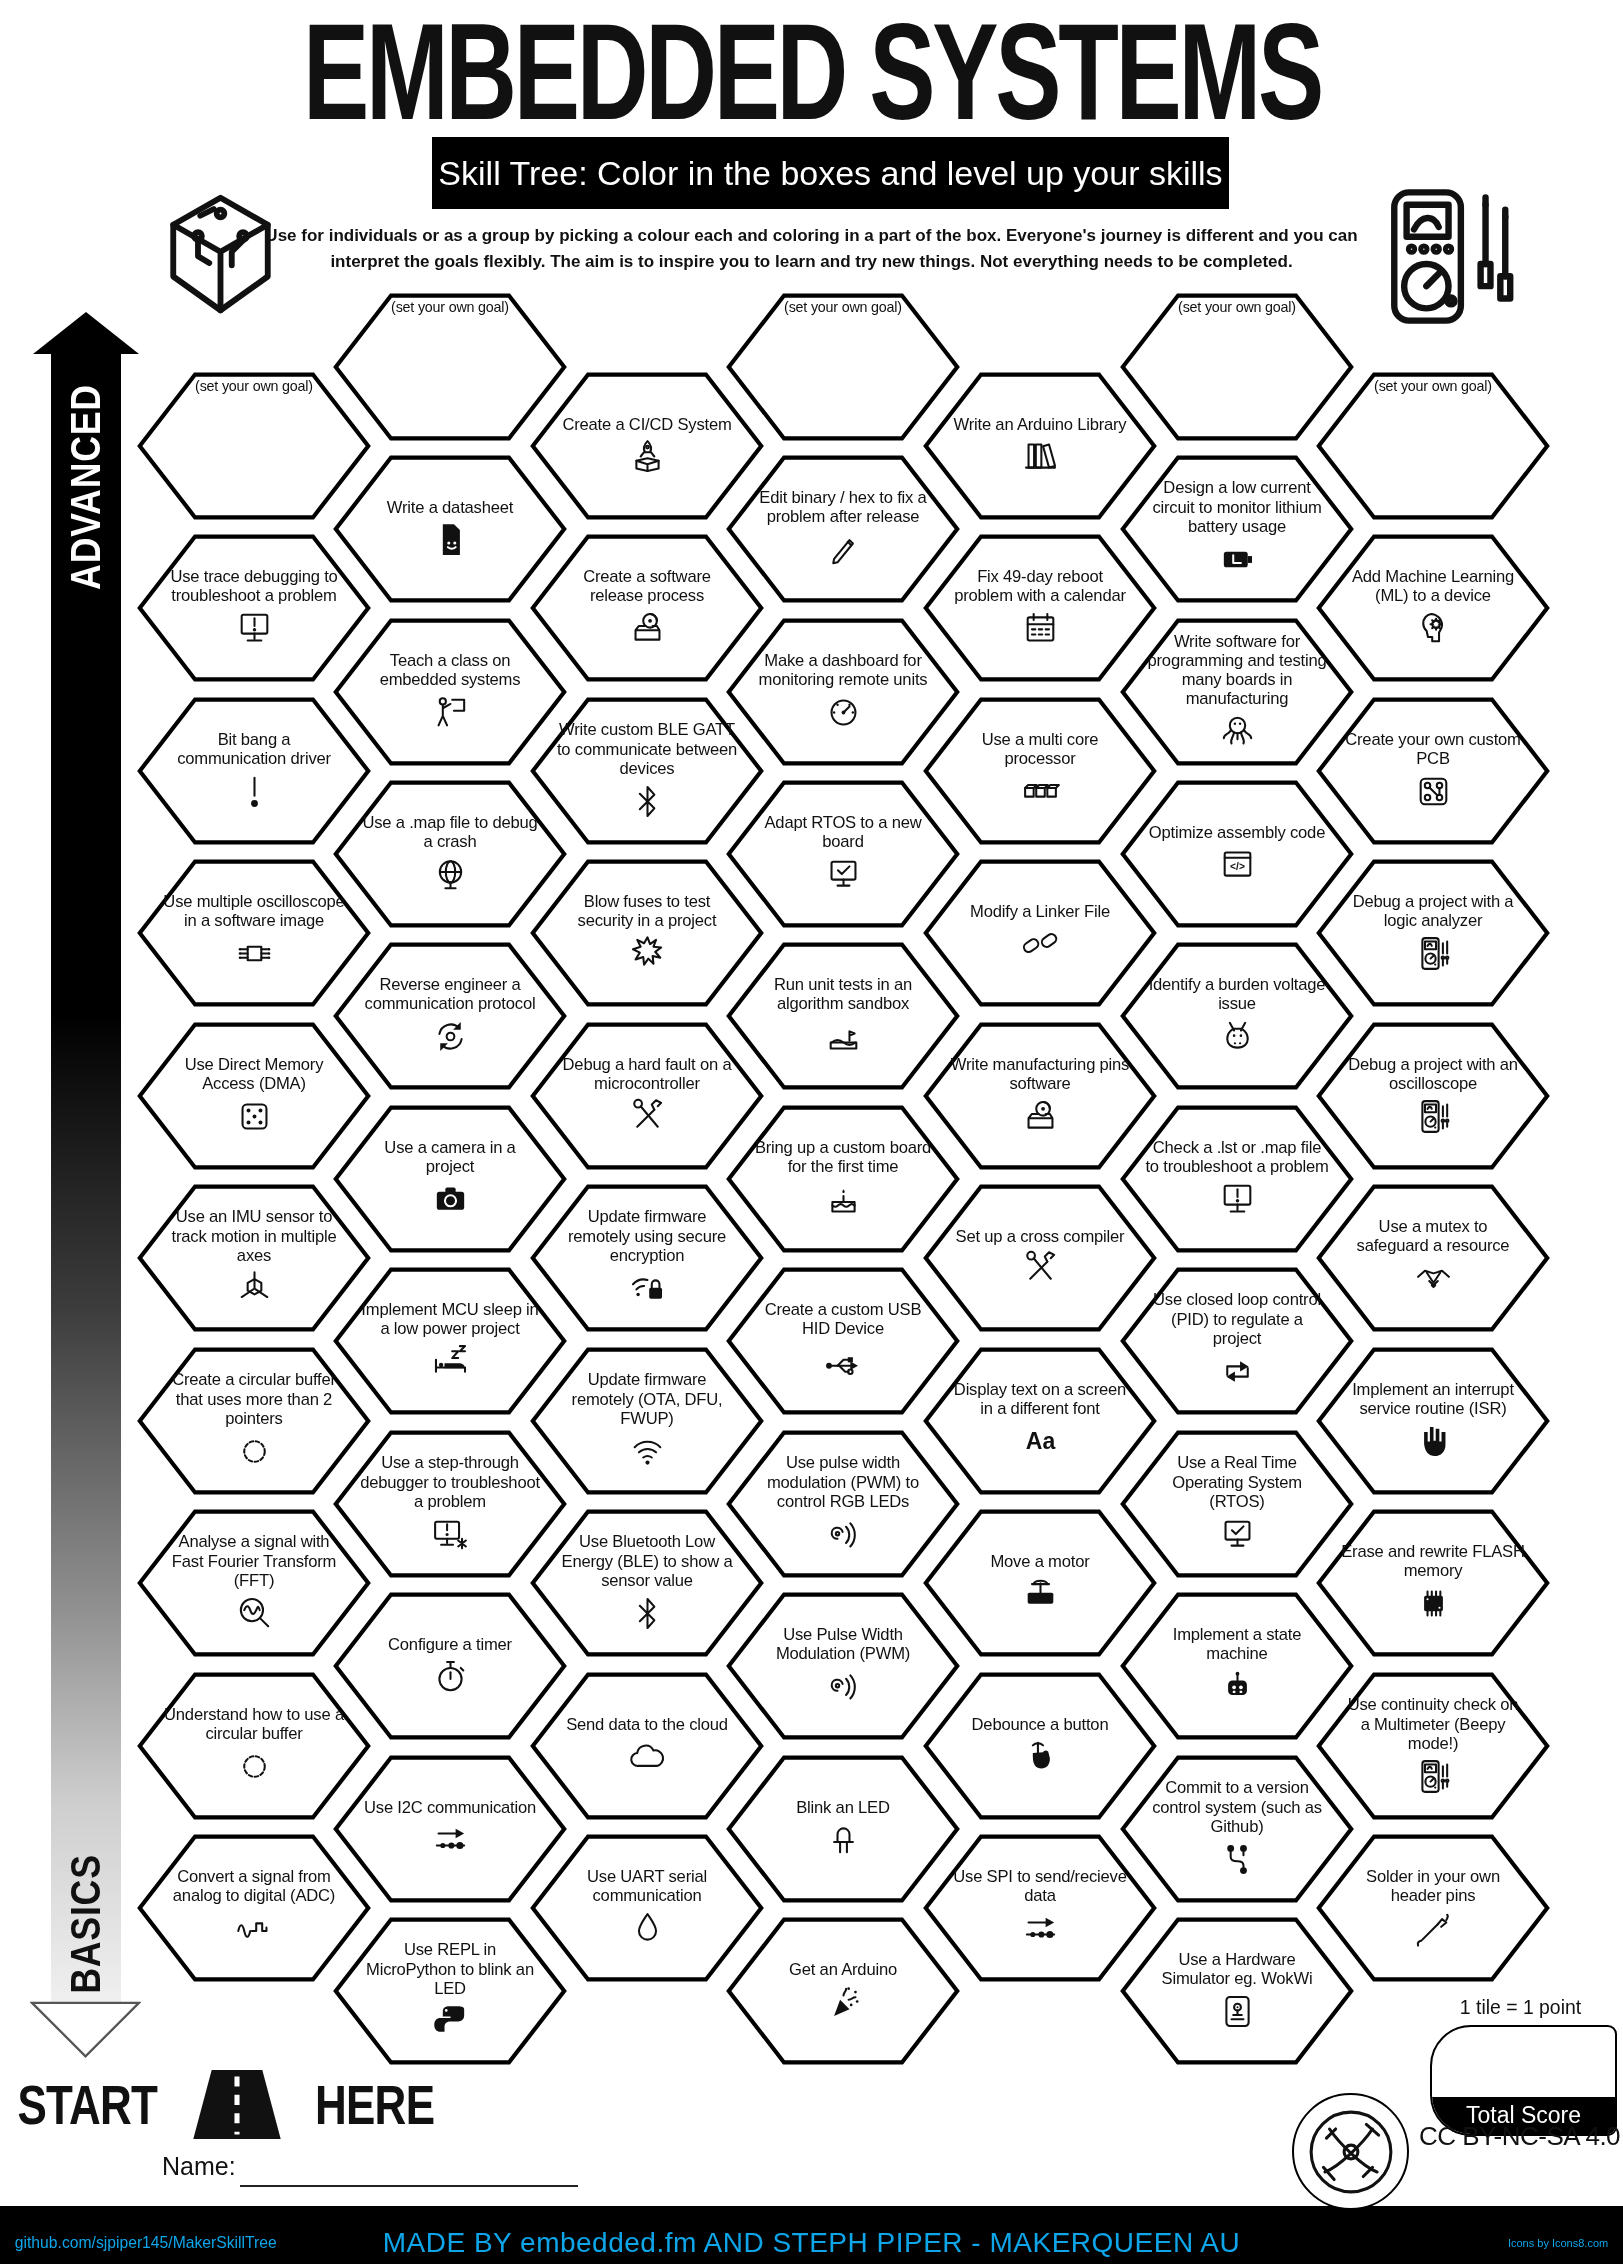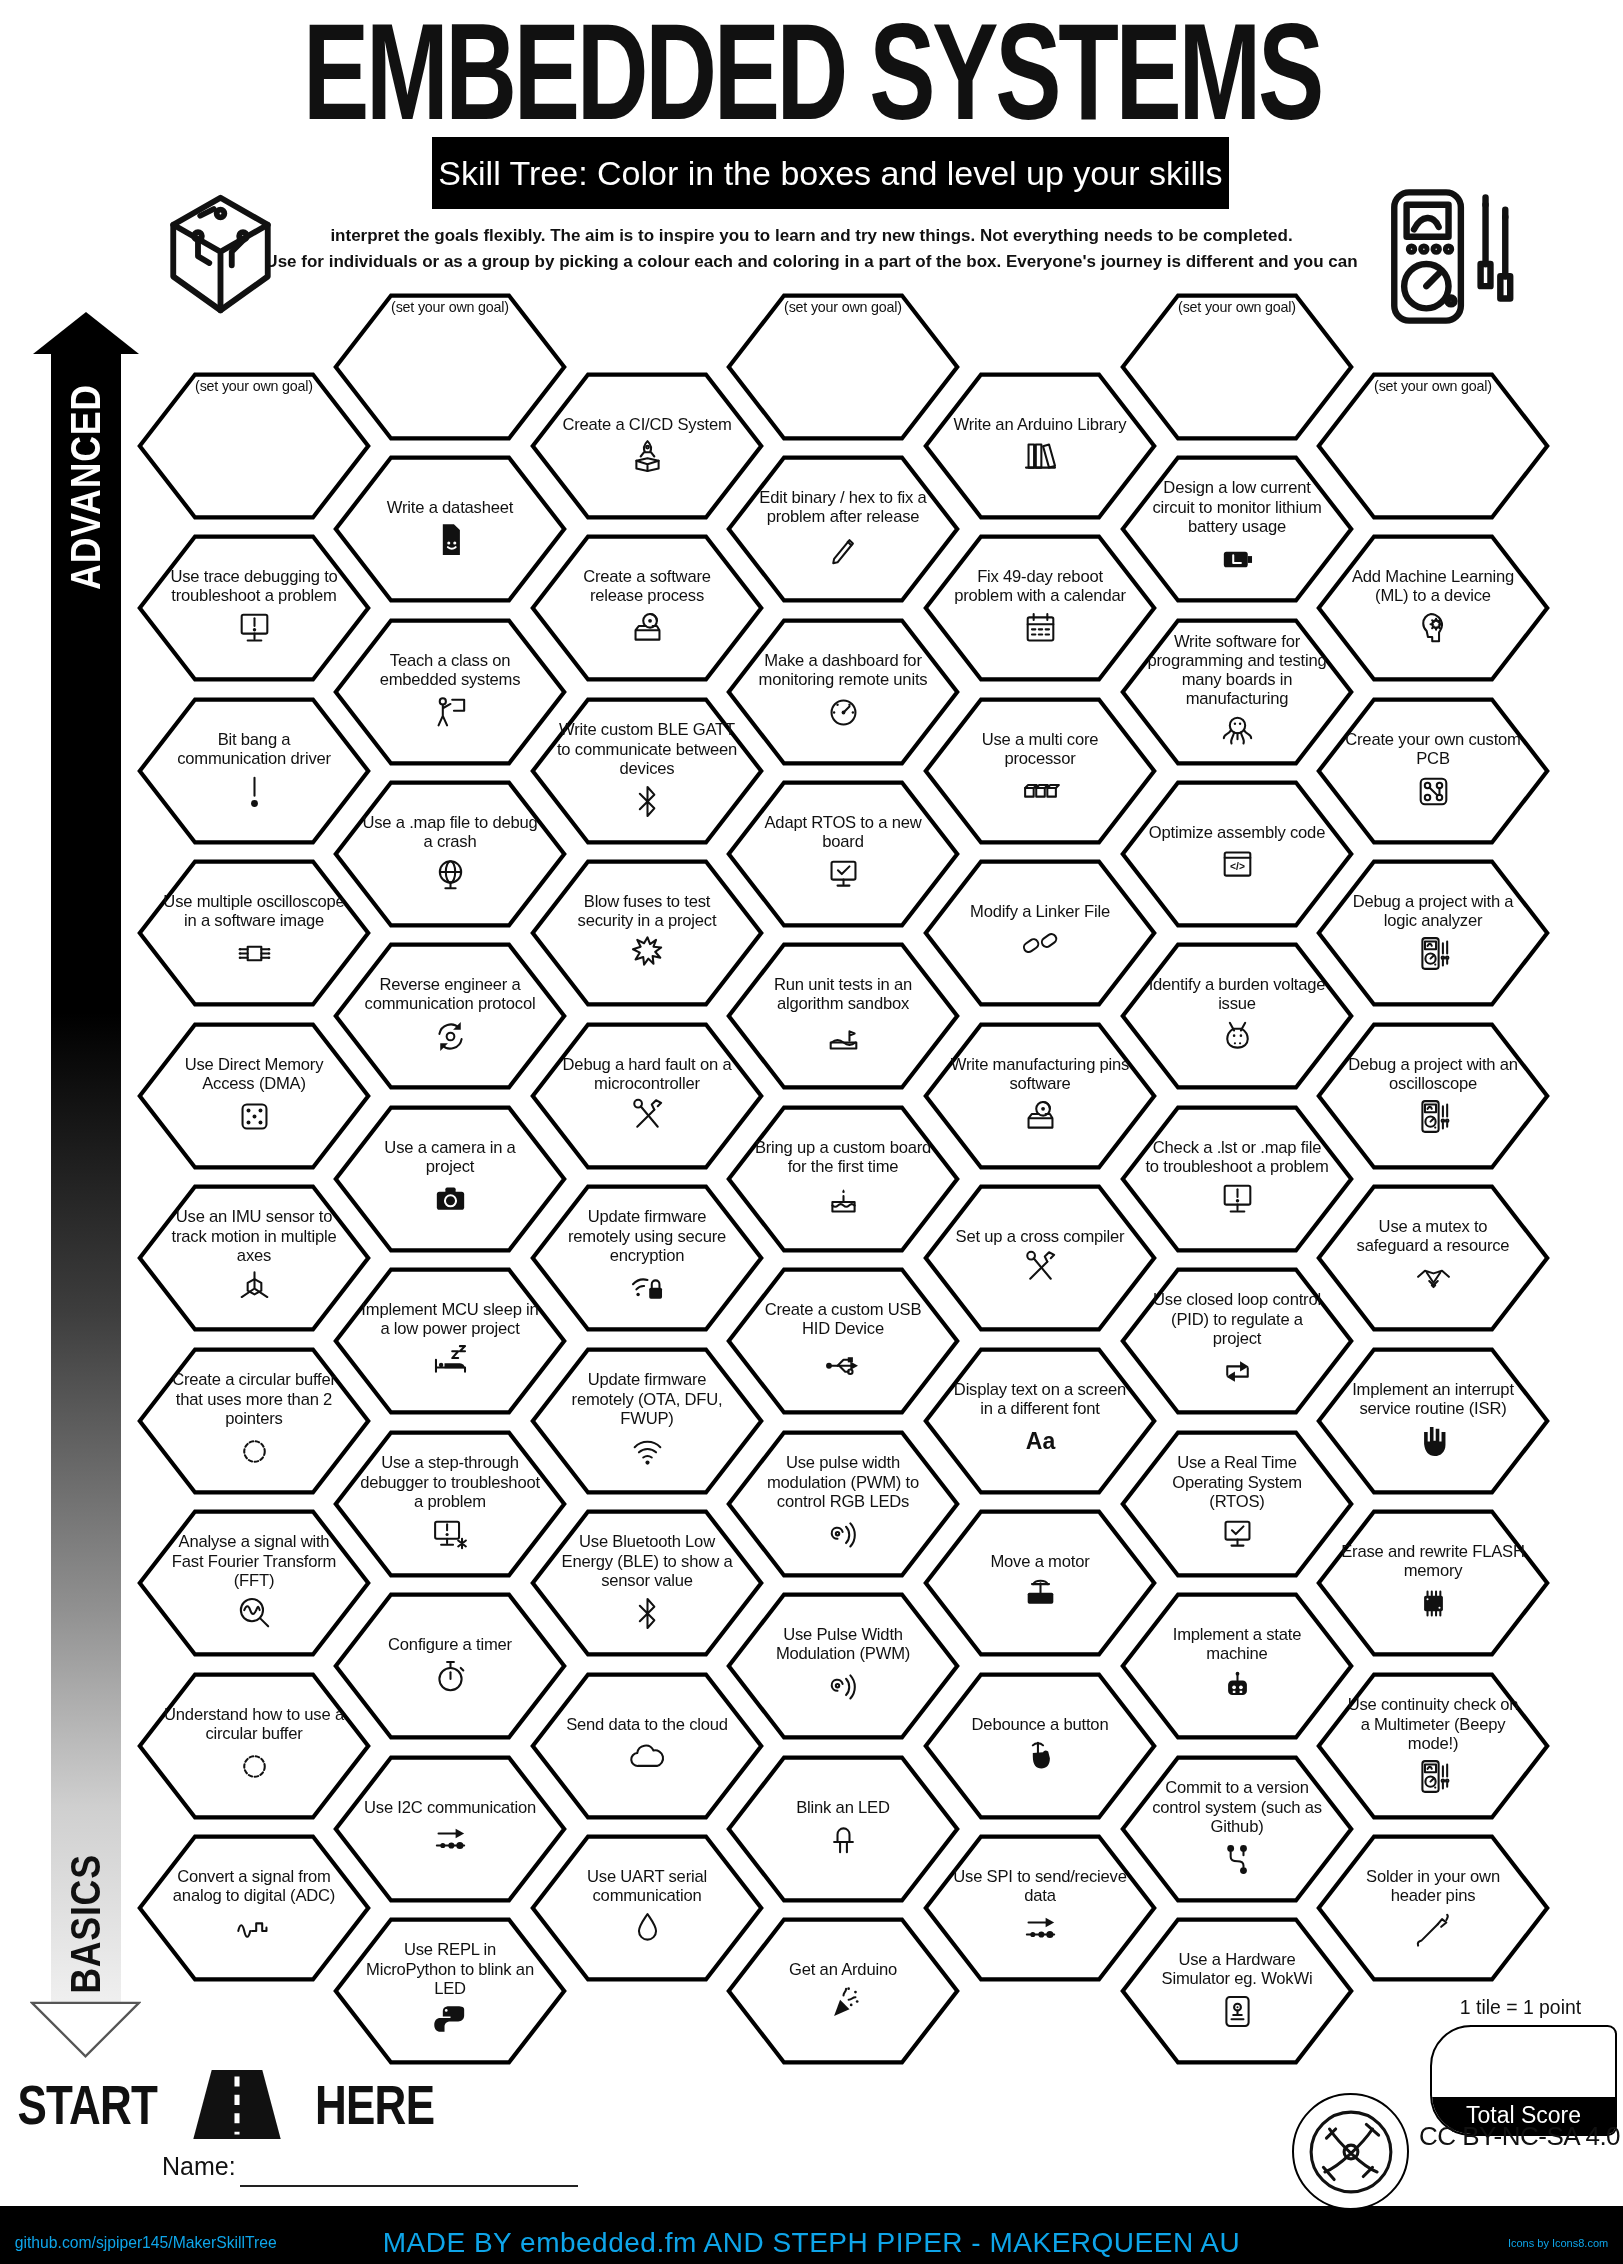--- a/index.html
+++ b/index.html
@@ -68,22 +68,22 @@
   .footer-bar .fr{position:absolute;right:14.8px;top:0;height:100%;display:flex;align-items:center;font-size:11px}
 </style>
 </head>
 <body>
 
 <h1 class="title"><span>EMBEDDED SYSTEMS</span></h1>
 <div class="subtitle-bar">
   <span>Skill Tree:  Color in the boxes and level up your skills</span>
 </div>
 <div class="desc">
+  <div>Use for individuals or as a group by picking a colour each and coloring in a part of the box.  Everyone's journey is different and you can</div>
   <div>interpret the goals flexibly.  The aim is to inspire you to learn and try new things. Not everything needs to be completed.</div>
-  <div>Use for individuals or as a group by picking a colour each and coloring in a part of the box.  Everyone's journey is different and you can</div>
 </div>
 
 <svg class="logo" style="left:153px;top:185px" width="135" height="138" viewBox="0 0 60 60">
   <path d="M30 5l21 12v23L30 55 9 40V17z"></path>
   <path d="M9 17l21 12 21-12M30 29v26"></path>
   <circle cx="20" cy="22" r="1.7"></circle>
     <path d="M20 24v7l5 3" stroke-width="1.8"></path>
   <circle cx="40" cy="22" r="1.7"></circle>
     <path d="M40 24l-5 5v6" stroke-width="1.8"></path>
   <circle cx="30" cy="12" r="1.7"></circle>

